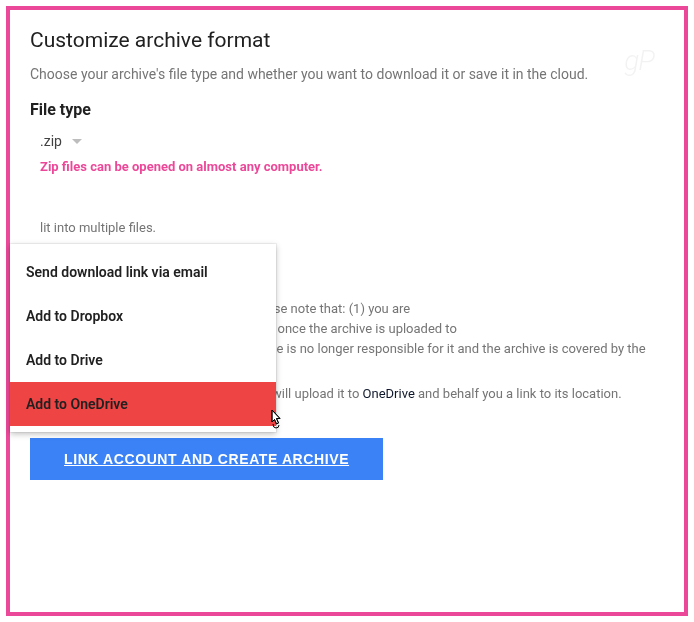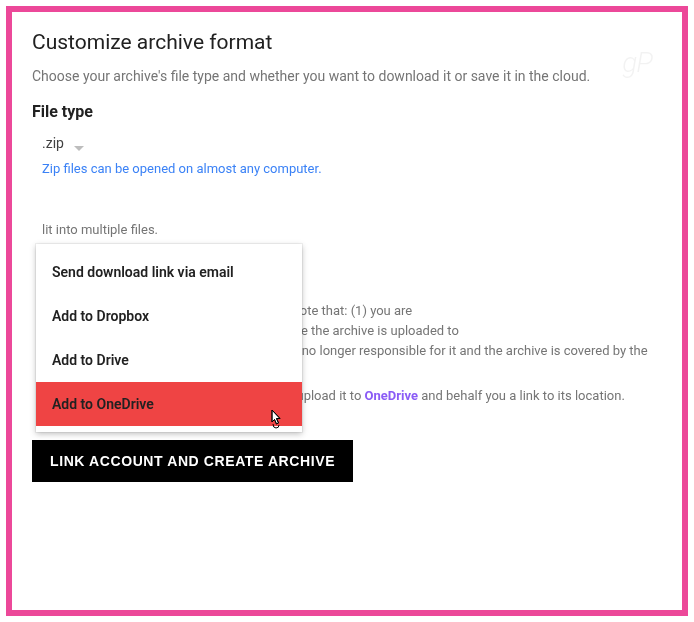--- a/index.html
+++ b/index.html
@@ -13,21 +13,21 @@
       width: 694px;
       height: 622px;
       position: relative;
     }
     .outer {
       position: absolute;
       top: 6px;
       left: 6px;
       right: 6px;
       bottom: 6px;
-      border: 6px solid #ec4899;
+      border: 4px solid #ec4899;
       padding: 18px 20px 20px 20px;
     }
     .title {
       font-size: 21px;
       color: #212121;
       font-weight: 400;
       margin-bottom: 14px;
     }
     .subtitle {
       font-size: 14px;
@@ -35,80 +35,81 @@
       margin-bottom: 18px;
     }
     .section-label {
       font-size: 16px;
       font-weight: 700;
       color: #212121;
       margin-bottom: 14px;
     }
     .select-row {
       display: flex;
-      align-items: flex-end;
+      align-items: center;
       margin-left: 10px;
       margin-bottom: 10px;
       cursor: pointer;
     }
     .select-value {
       font-size: 14px;
       color: #424242;
       margin-right: 10px;
     }
     .caret {
       width: 0;
       height: 0;
       border-left: 5px solid transparent;
       border-right: 5px solid transparent;
       border-top: 5px solid #bdbdbd;
     }
     .helper {
       font-size: 13px;
-      color: #3b82f6;
+      color: #ec4899;
       margin-left: 10px;
       margin-bottom: 28px;
+      font-weight: bold;
     }
     .archive-helper {
       font-size: 13px;
       color: #757575;
       margin-left: 10px;
       margin-top: 46px;
       margin-bottom: 28px;
     }
     .disclaimer {
       font-size: 13px;
       color: #757575;
       line-height: 1.55;
       margin-left: 10px;
       padding-top: 36px;
     }
     .disclaimer .spacer {
       height: 4px;
     }
     .link {
-      color: #8b5cf6;
-      font-weight: bold;
+      color: #0f172a;
     }
     .primary-btn {
       display: inline-block;
-      background: #000000;
+      background: #3b82f6;
       color: #fff;
       font-size: 14px;
       font-weight: 700;
       letter-spacing: 0.6px;
-      padding: 13px 18px;
+      padding: 13px 34px;
       border: none;
       cursor: pointer;
       margin-top: 34px;
       text-transform: uppercase;
+      text-decoration: underline;
     }
     .dropdown {
       position: absolute;
-      left: 36px;
+      left: 10px;
       top: 244px;
       width: 266px;
       background: #fff;
       box-shadow: 0 2px 6px rgba(0,0,0,0.25), 0 0 0 1px rgba(0,0,0,0.05);
       z-index: 10;
       padding: 6px 0;
     }
     .dropdown-item {
       font-size: 14px;
       color: #212121;

